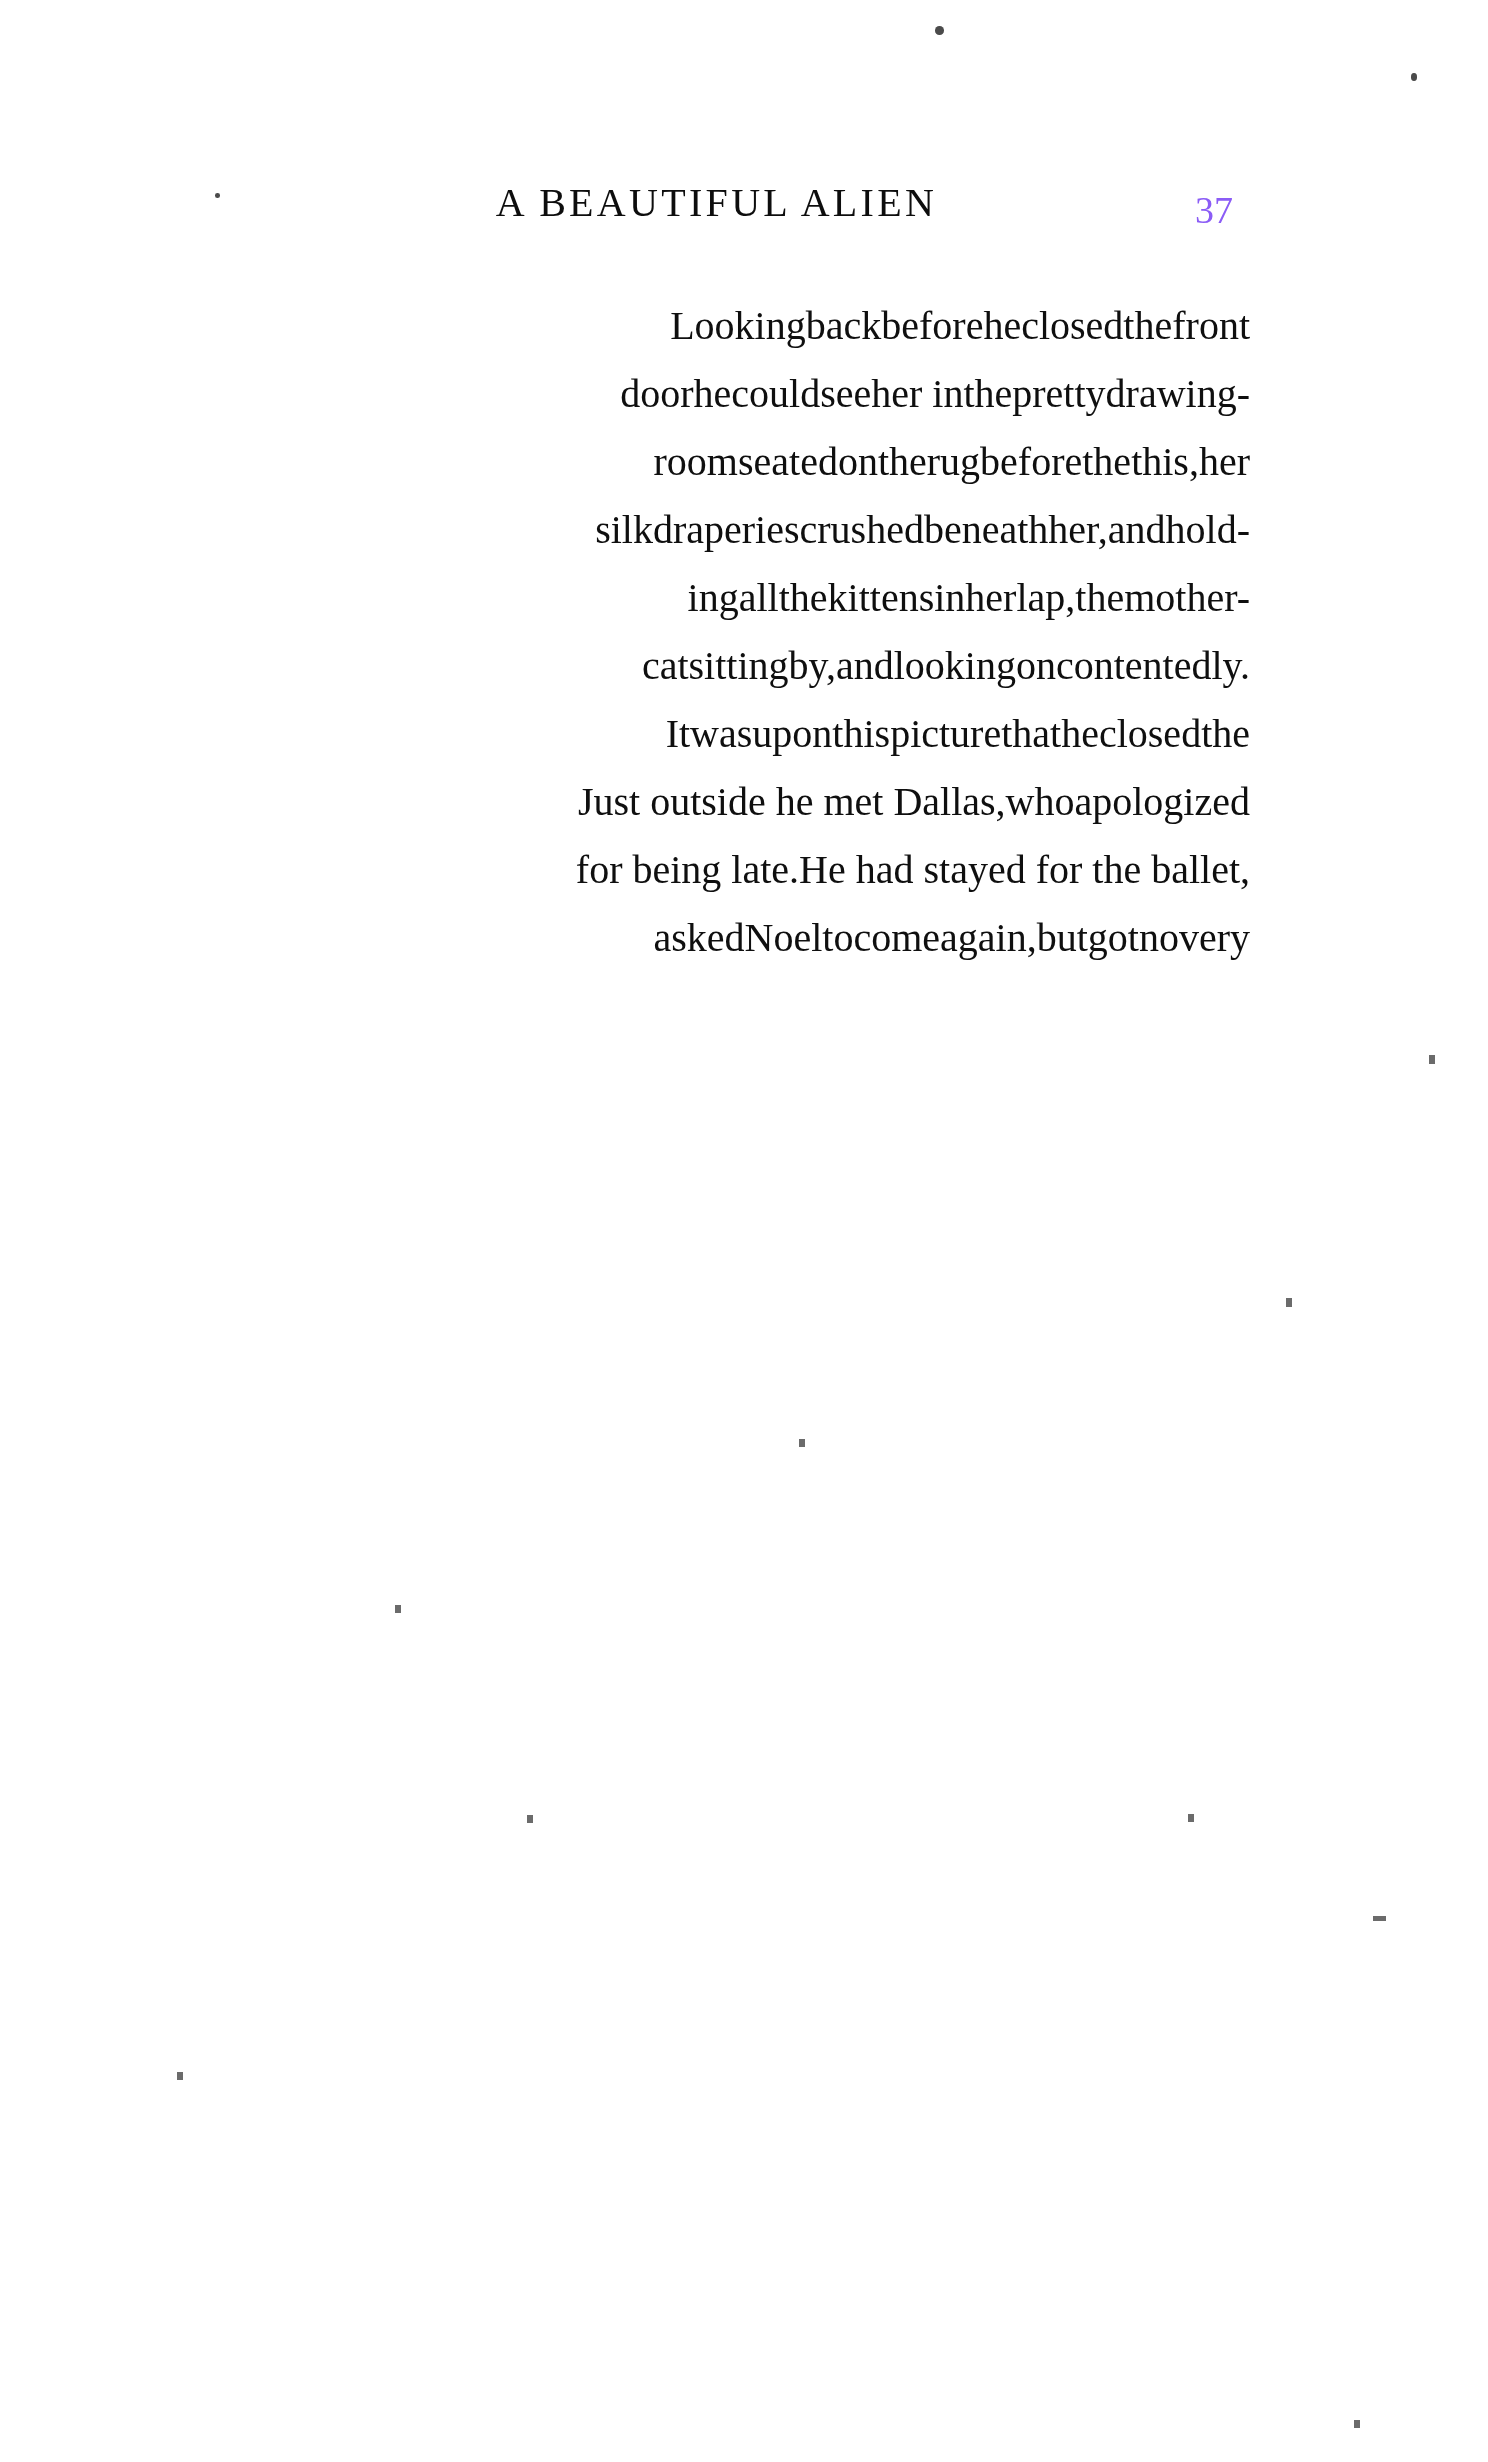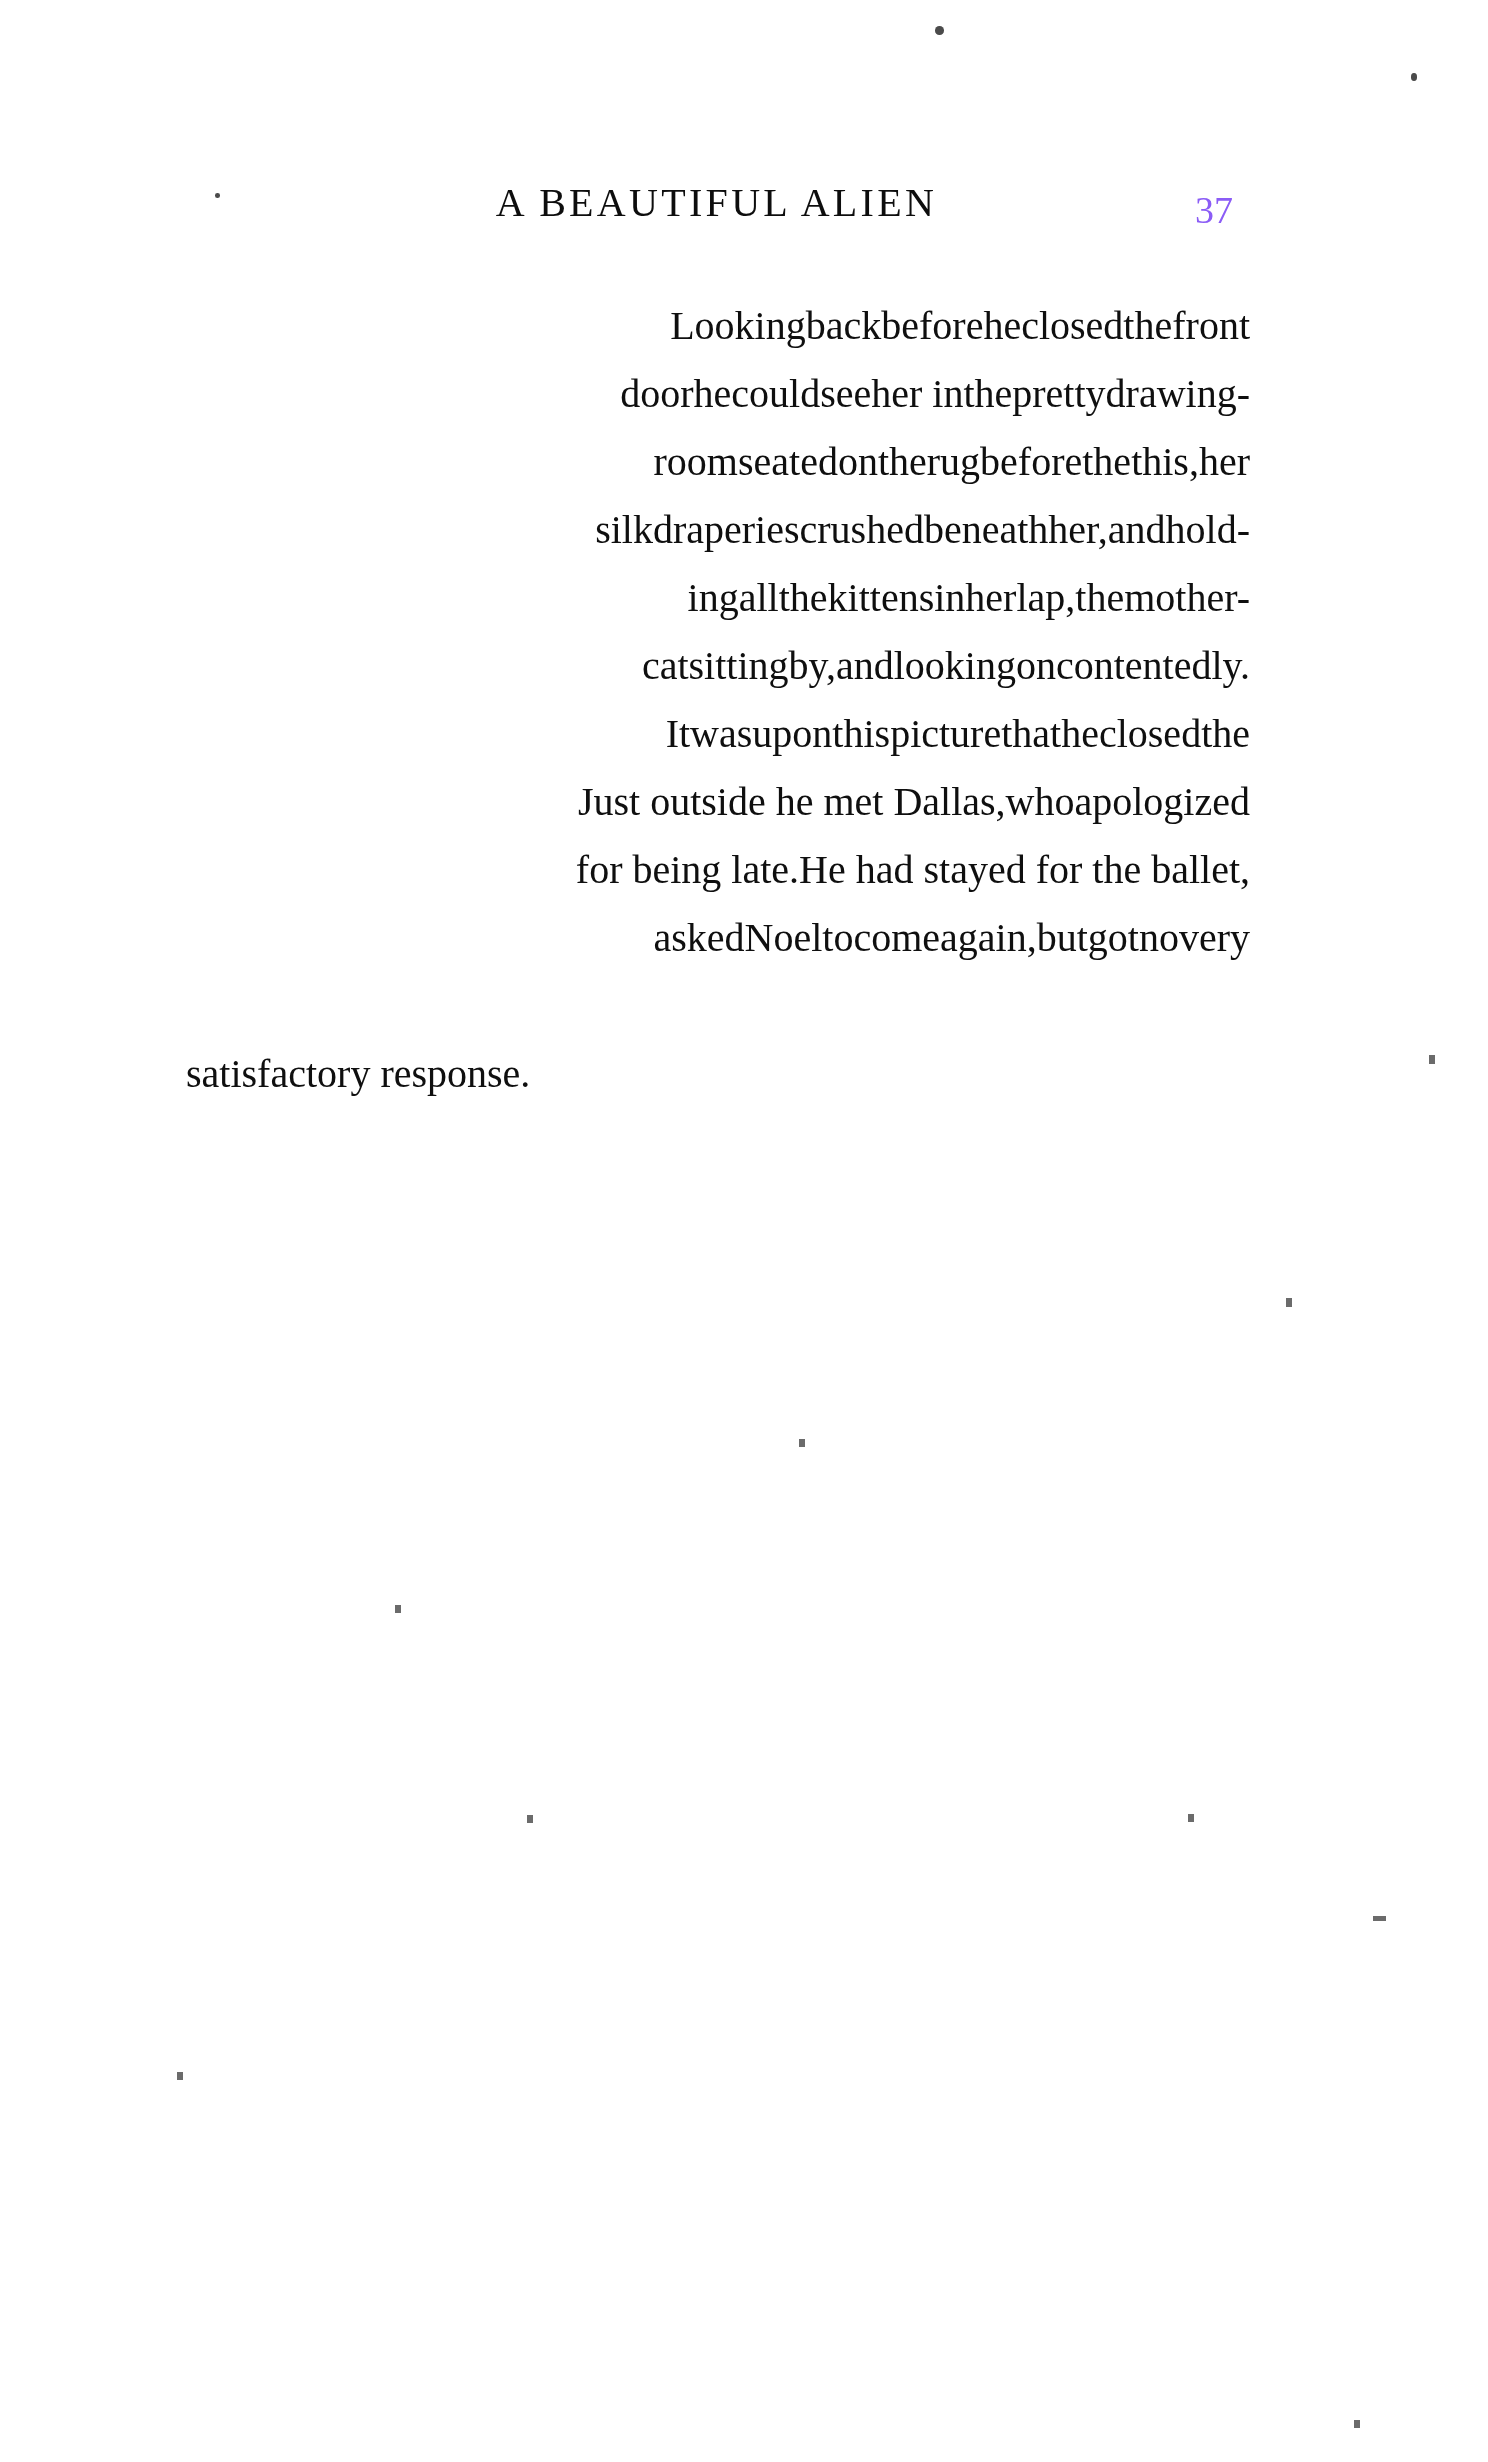--- a/index.html
+++ b/index.html
@@ -193,20 +193,17 @@
         <span>asked</span>
         <span>Noel</span>
         <span>to</span>
         <span>come</span>
         <span>again,</span>
         <span>but</span>
         <span>got</span>
         <span>no</span>
         <span>very</span>
       </div>
-      <div class="para-line">
-        <span>satisfactory response.</span>
-      </div>
     </div>
 
   </div>
 </div>
 
 
 </body></html>

